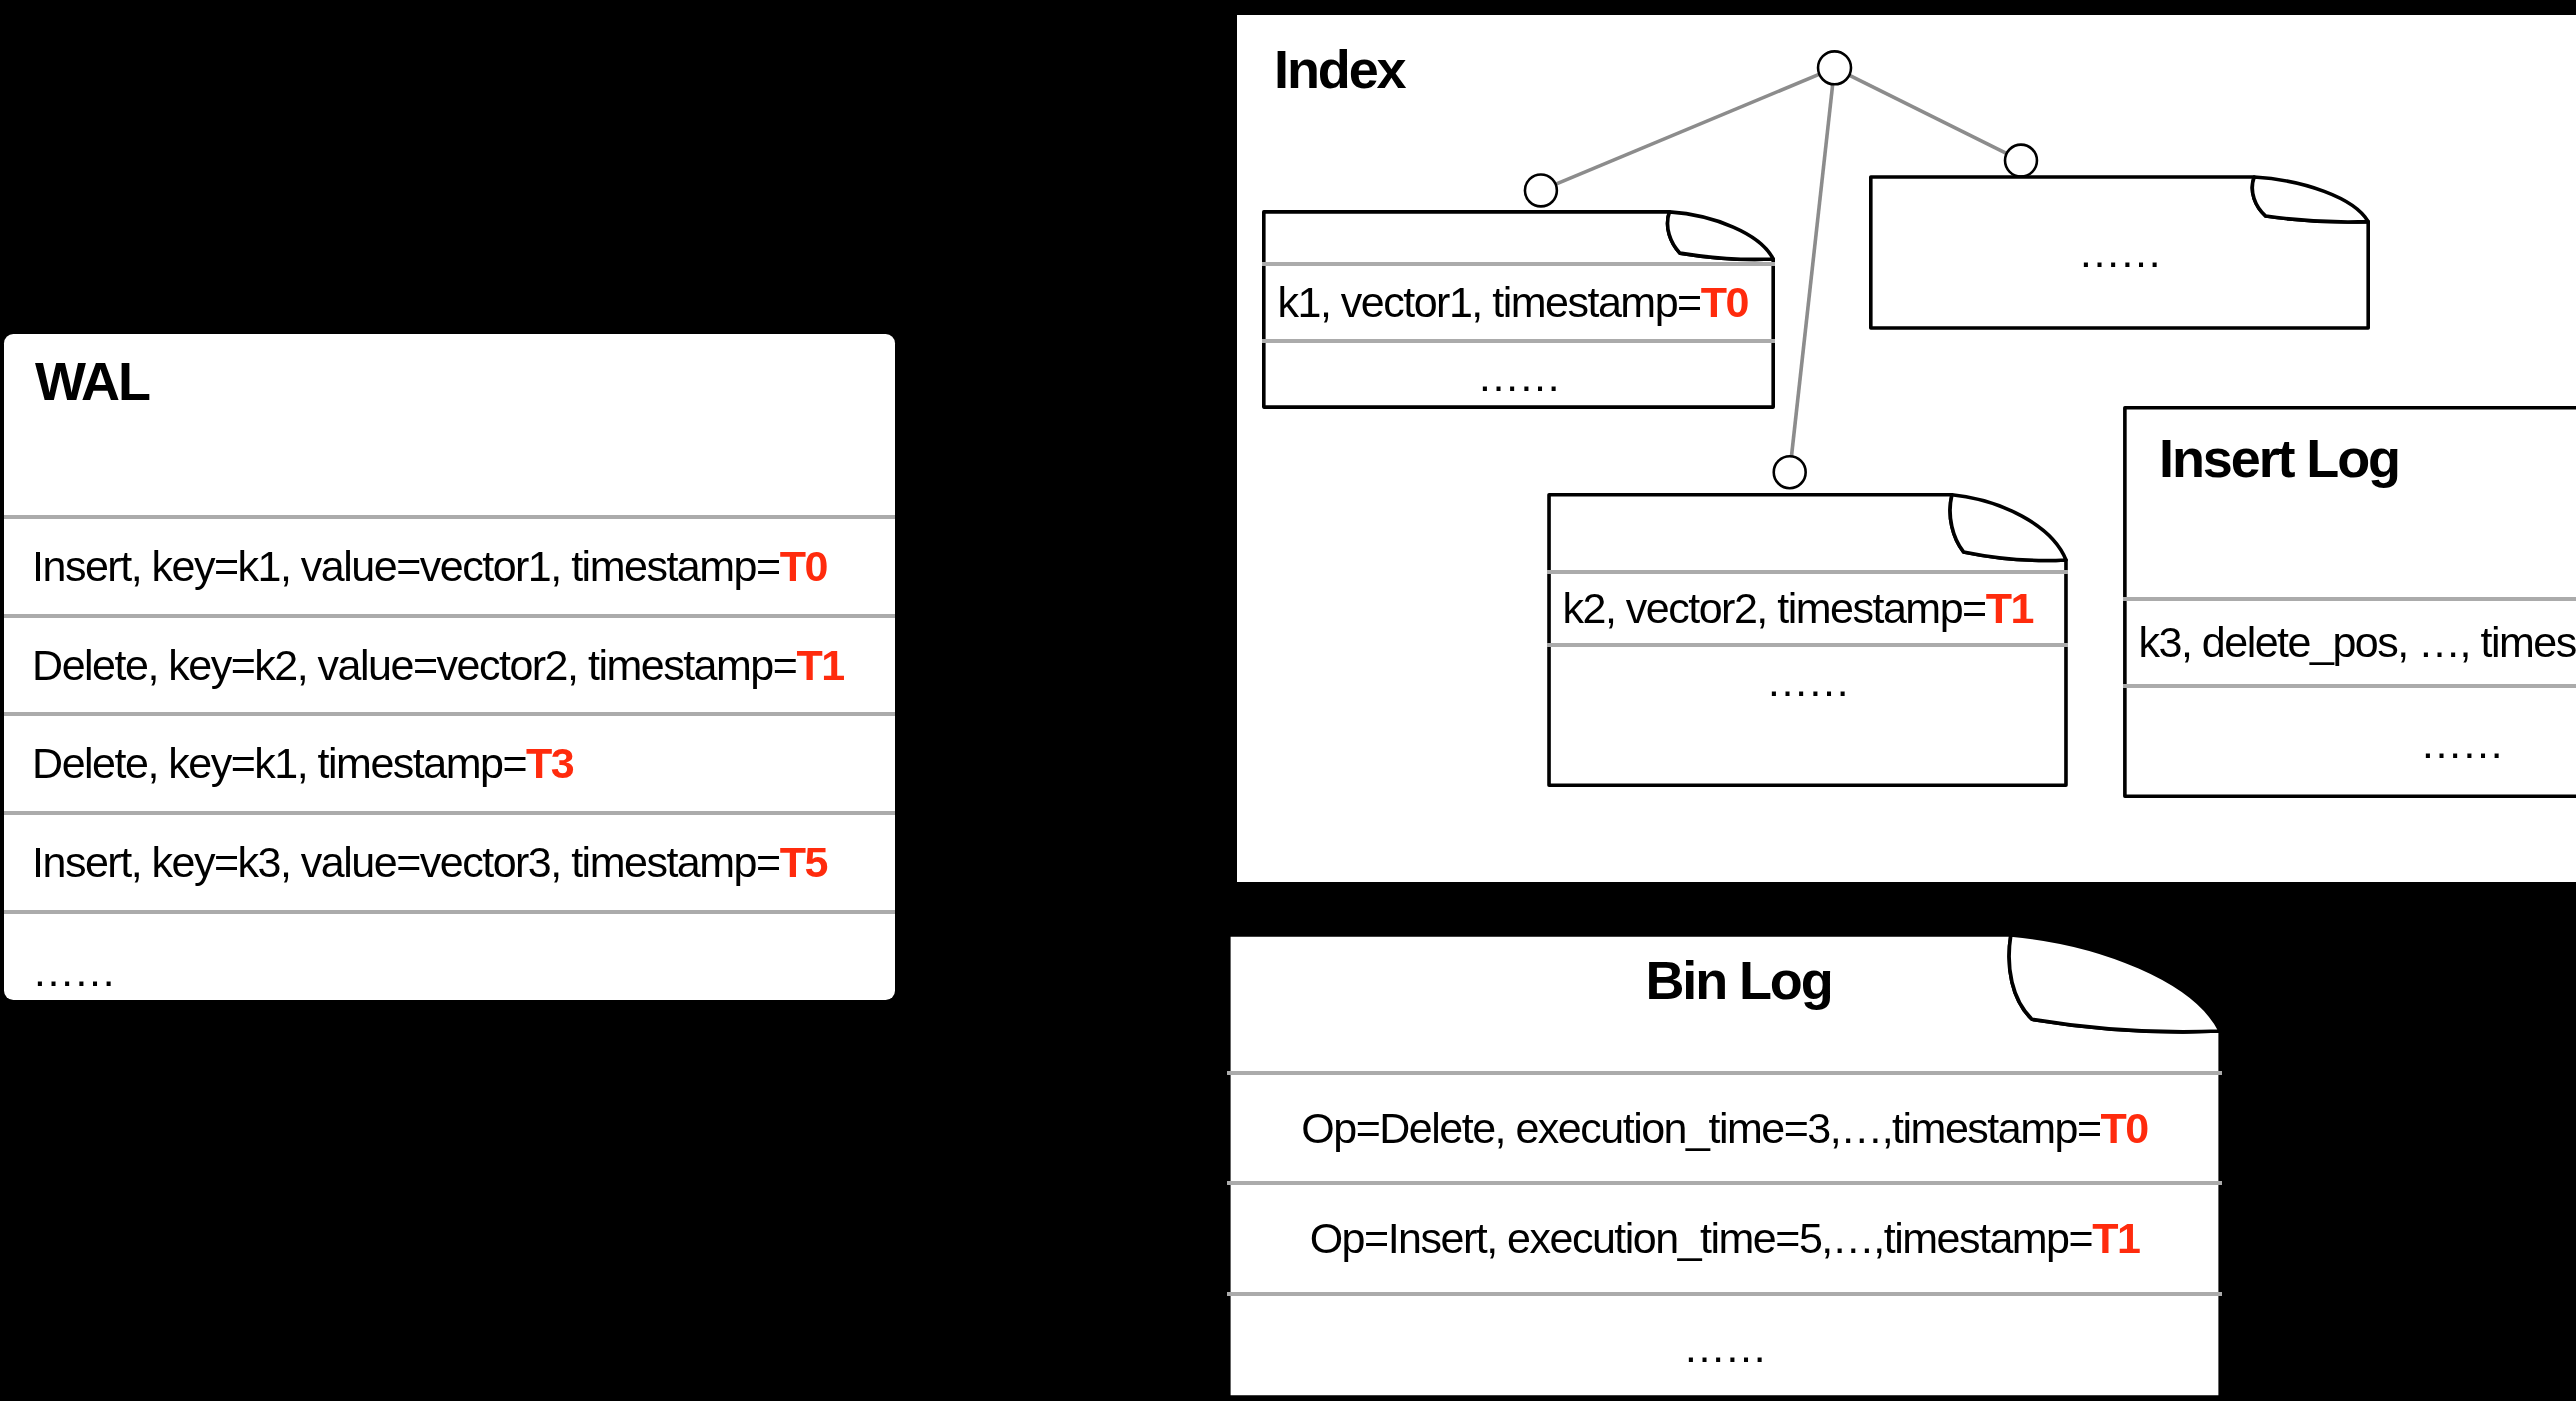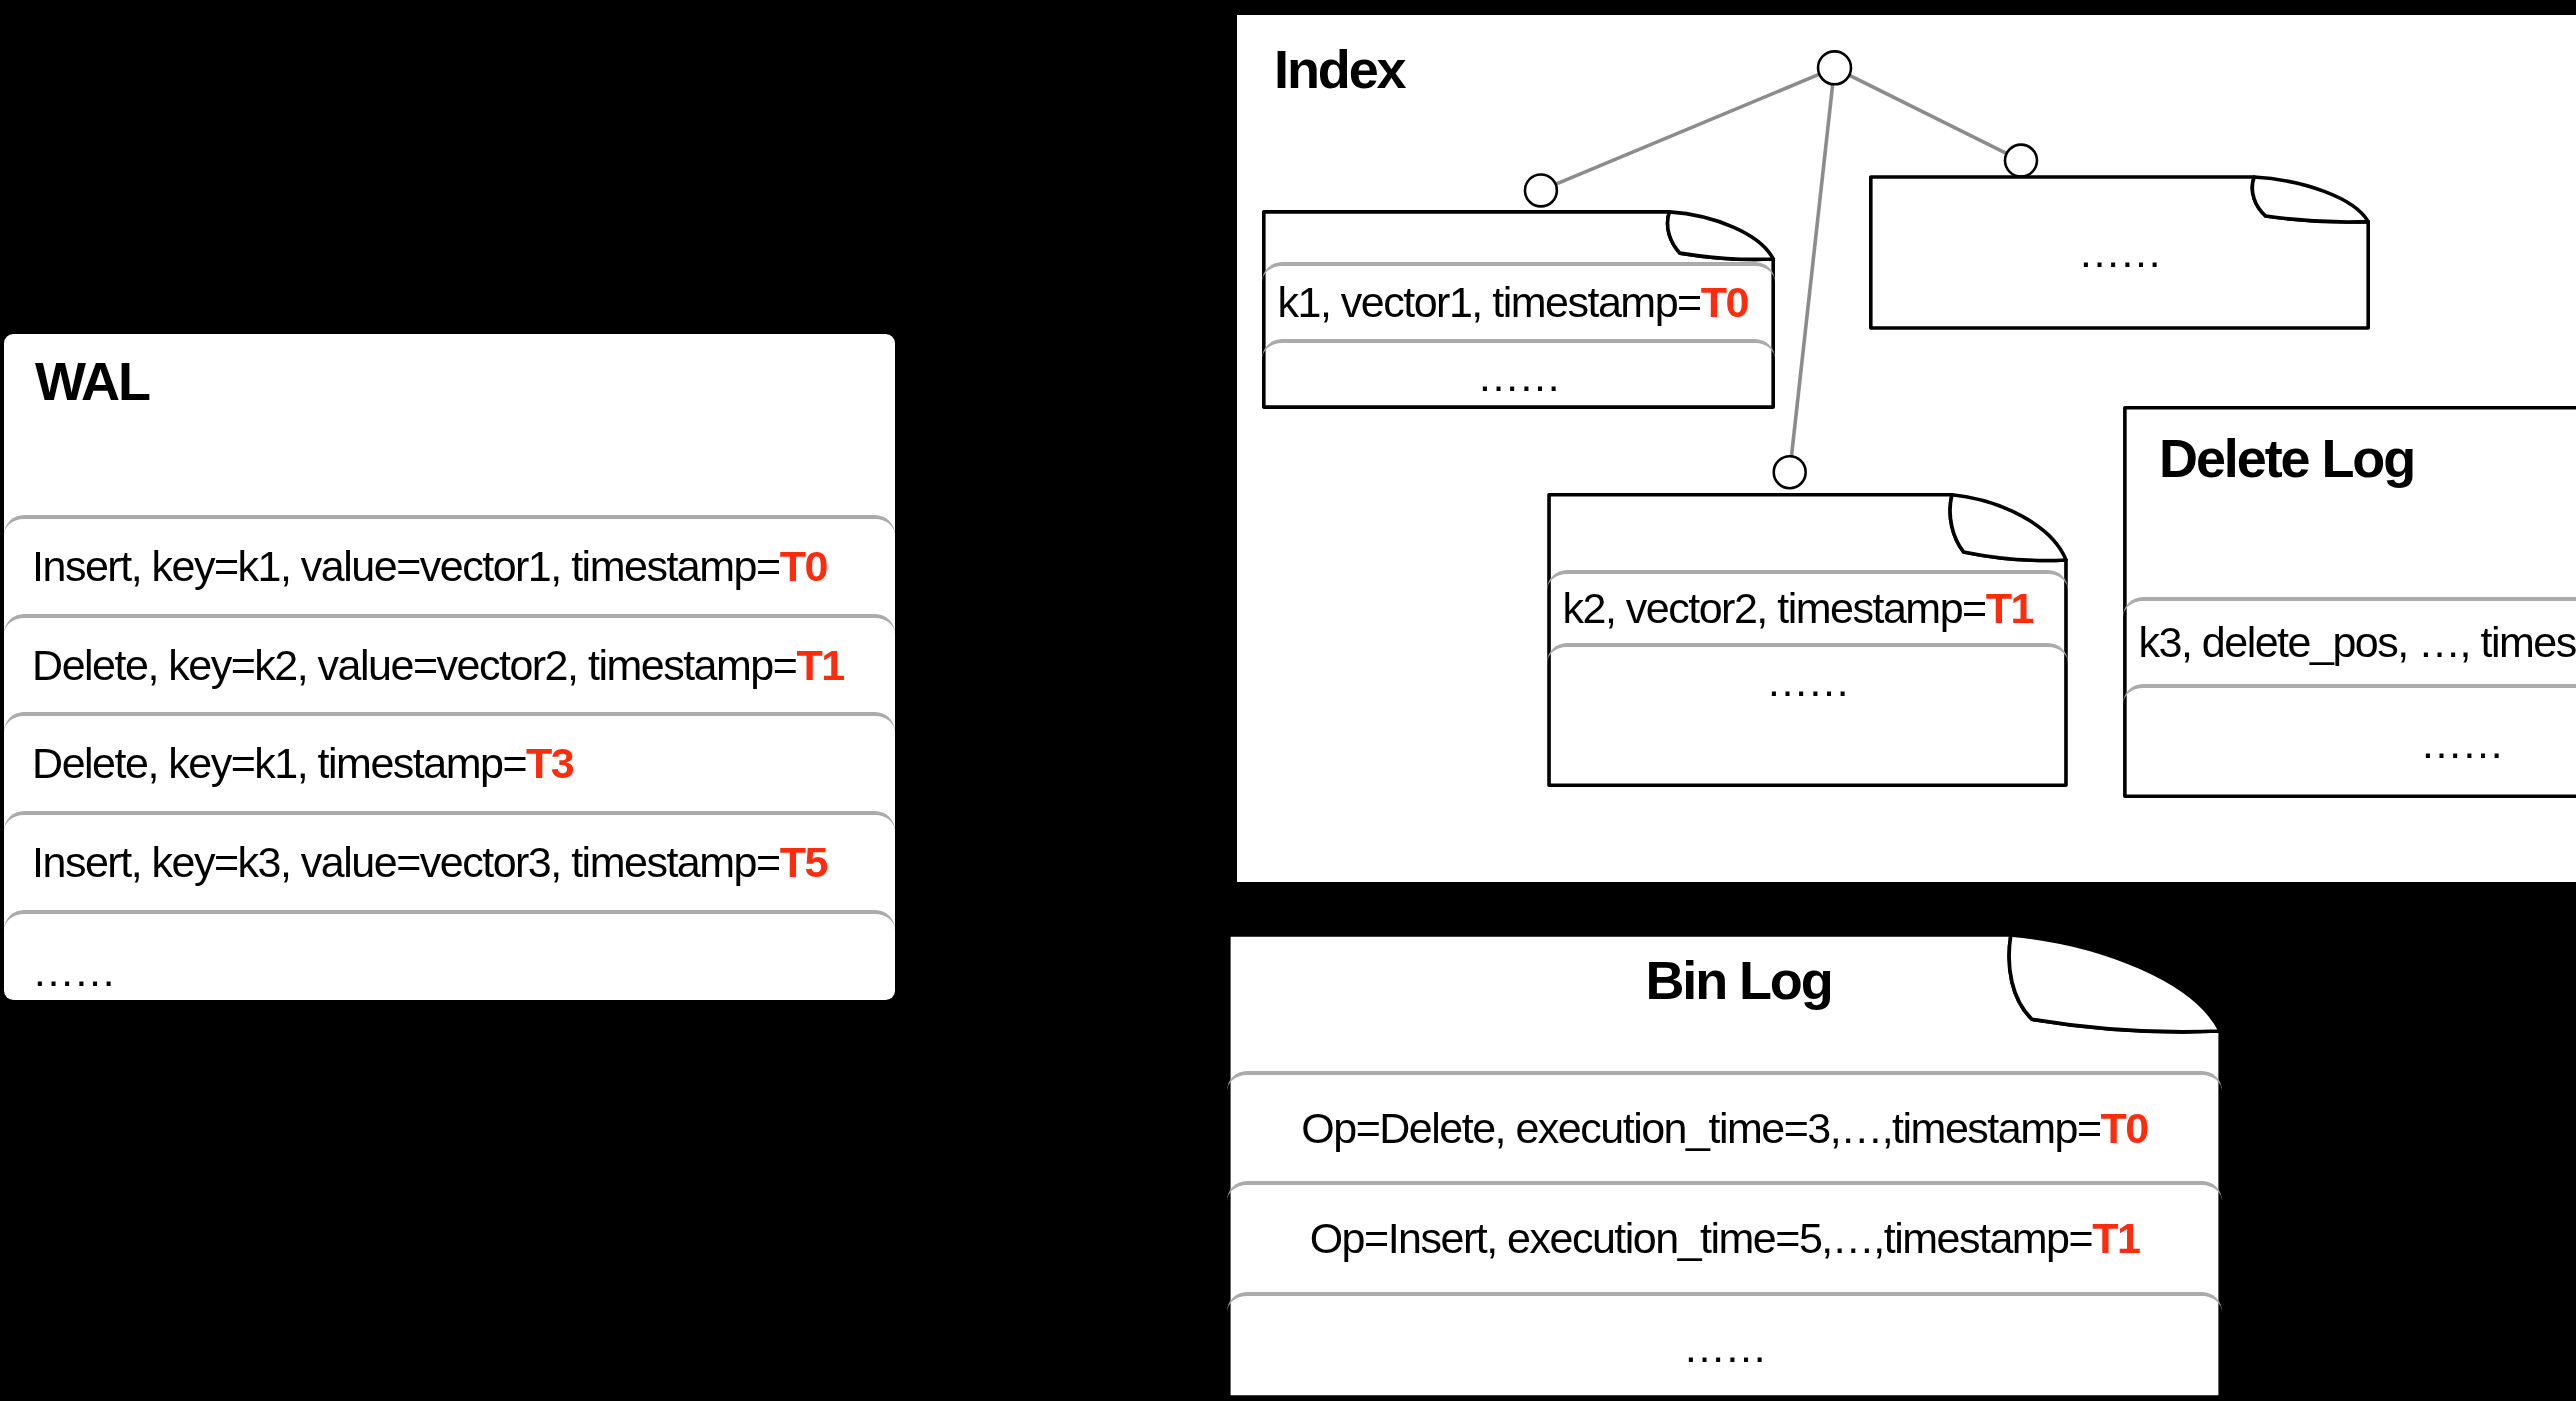--- a/index.html
+++ b/index.html
@@ -16,21 +16,21 @@
   .box-title{
     font-weight:bold;font-size:54px;line-height:1;letter-spacing:-2.1px;
     white-space:nowrap;
   }
   .entry{
     font-size:43px;line-height:1;letter-spacing:-1.5px;white-space:nowrap;
   }
   .ts{font-weight:bold;color:#FF2B0D;}
   
   .zone{box-sizing:border-box;display:flex;align-items:center;flex:none;}
-  .zone.sep{border-top:4.1px solid #ABABAB;border-radius:20px;}
+  .zone.sep{border-top:4.1px solid #ABABAB;}
   .zone.head{align-items:flex-start;}
   .zone.center{justify-content:center;padding:0 !important;}
   
   #wal{left:4.1px;top:334px;width:891px;height:666px;border-radius:9.3px;
        display:flex;flex-direction:column;}
   #wal .zone{padding:0 28px;}
   #wal .zone.head{padding:19.6px 0 0 31px;}
   
   #index-panel{left:1232px;top:10.3px;width:1580px;height:877px;border:5.2px solid #000;}
   #index-title{position:absolute;left:37px;top:27px;}
@@ -132,21 +132,21 @@
       </div>
     </div>
 
     <div class="doc" id="delete-log" style="left:886px;top:391px;width:677px;height:392px">
       <svg class="doc-shape" viewBox="0 0 1314 761">
           <path class="p-body" d="M 3.5 3.5 L 1004 3.5 C 994 59.49999999999999 1006 115.60000000000001 1035 149.6 Q 1174.5 176.8 1310.5 170 L 1310.5 757.5 L 3.5 757.5 Z"></path>
           <path class="p-flap" d="M 1004 3.5 C 1134.2 17 1273.3 81.6 1310.5 170 Q 1174.5 176.8 1035 149.6 C 1006 115.60000000000001 994 59.49999999999999 1004 3.5 Z"></path>
         </svg>
       <div class="doc-content">
         <div class="zone head" style="height:191px">
-          <div class="box-title">Delete Log</div>
+          <div class="box-title">Insert Log</div>
         </div>
         <div class="zone sep" style="height:87px">
           <span class="entry"><span>k3, delete_pos, …, timestamp=</span></span>
         </div>
         <div class="zone sep center" style="height:114px">
           <span class="entry">……</span>
         </div>
       </div>
     </div>
   </div>

